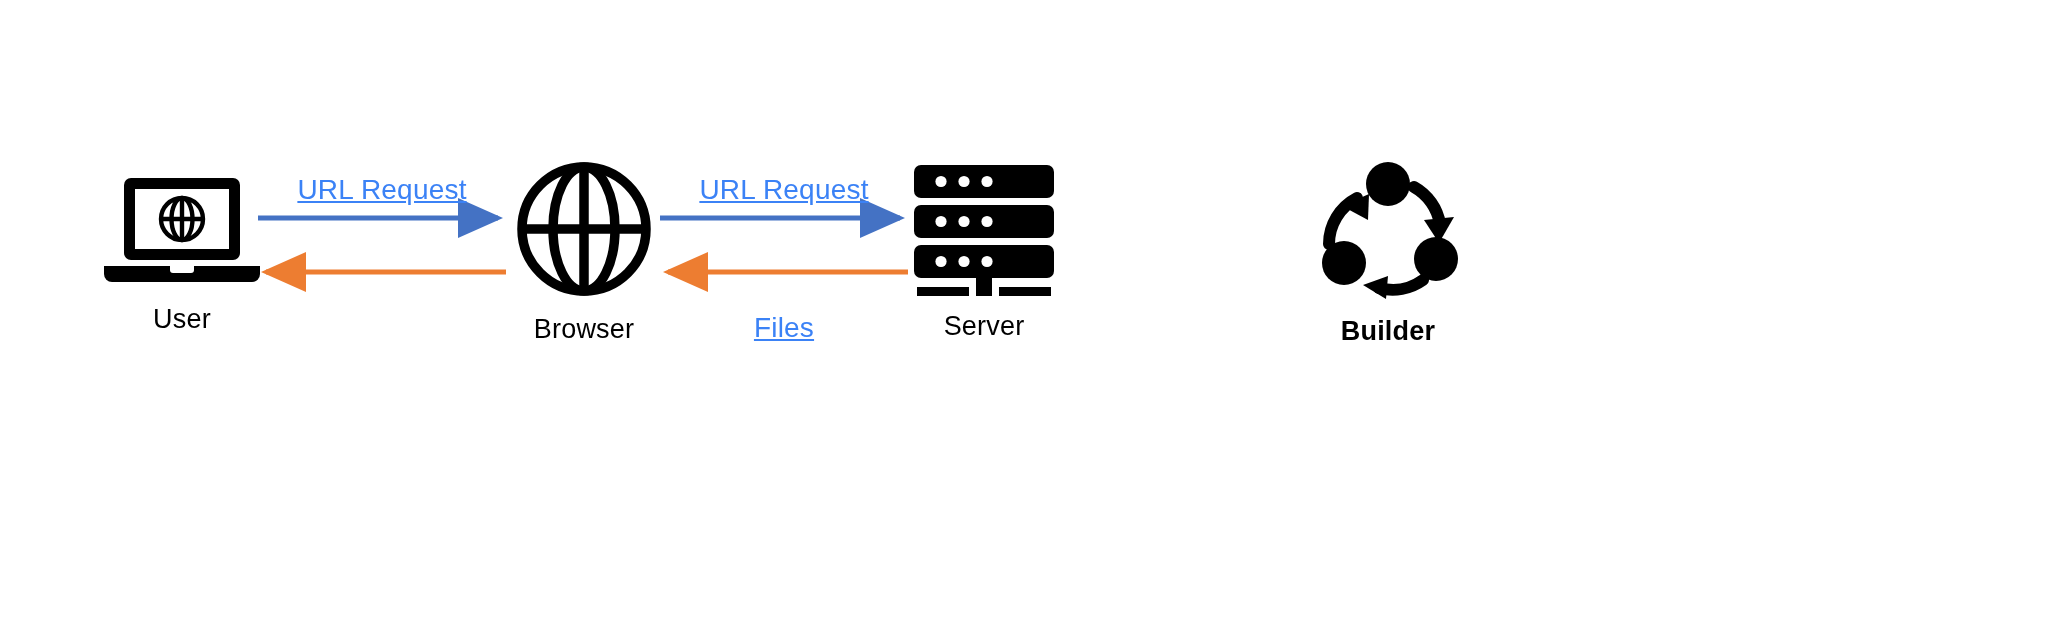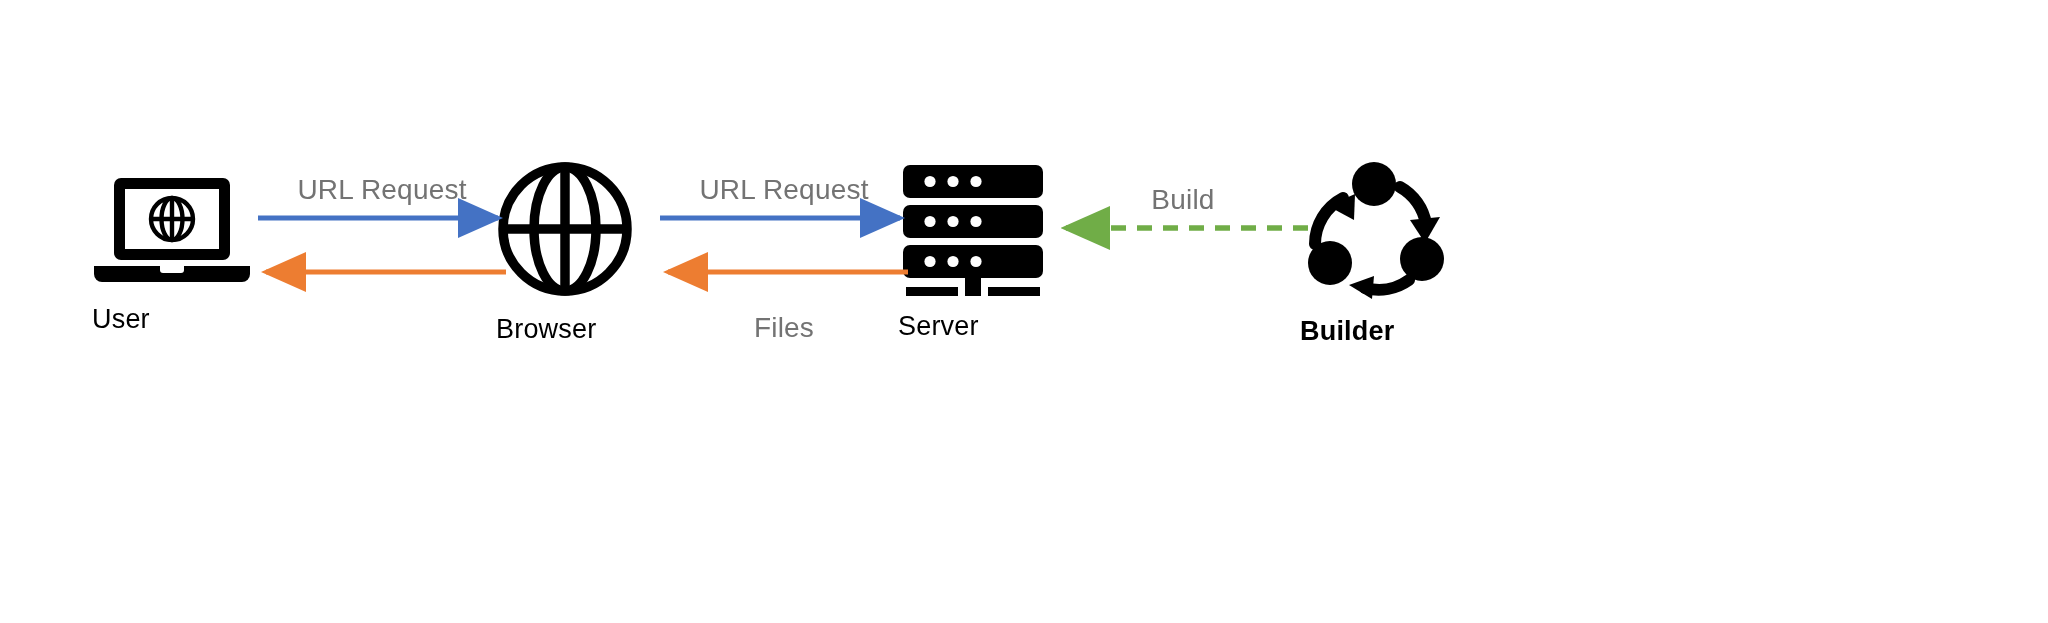--- a/index.html
+++ b/index.html
@@ -15,46 +15,47 @@
     position: relative;
     width: 2048px;
     height: 623px;
     background: #ffffff;
     overflow: hidden;
   }
   .node {
     position: absolute;
     display: flex;
     flex-direction: column;
-    align-items: flex-start;
+    align-items: center;
   }
   .node-icon {
     display: block;
   }
   .node-label {
     margin-top: 18px;
     font-family: "Liberation Sans", sans-serif;
     font-size: 27px;
     color: #000000;
     line-height: 1;
     white-space: nowrap;
     letter-spacing: 0.2px;
   }
   .flow {
     position: absolute;
   }
   .flow-label {
     position: absolute;
     font-family: "Liberation Sans", sans-serif;
     font-size: 28px;
-    color: #737373;
+    color: #3b82f6;
     line-height: 1;
     white-space: nowrap;
     text-align: center;
     letter-spacing: 0.2px;
+    text-decoration: underline;
   }
   .arrow-svg {
     display: block;
     overflow: visible;
   }
   
   #node-user     { left: 92px;   top: 176px; width: 180px; }
   #node-browser  { left: 496px;  top: 160px; width: 176px; }
   #node-server   { left: 898px;  top: 163px; width: 172px; }
   #node-builder  { left: 1300px; top: 160px; width: 176px; font-weight: bold; }
@@ -189,25 +190,14 @@
         <marker id="ah-orange-2" markerWidth="9" markerHeight="8" refX="8" refY="4" orient="auto">
           <path d="M0,0 L9,4 L0,8 Z" fill="#ED7D31"></path>
         </marker>
       </defs>
       <line x1="0" y1="42" x2="240" y2="42" stroke="#4472C4" stroke-width="5" marker-end="url(#ah-blue-2)"></line>
       <line x1="248" y1="96" x2="8" y2="96" stroke="#ED7D31" stroke-width="5" marker-end="url(#ah-orange-2)"></line>
     </svg>
     <div class="flow-label" style="left:0; top:104px; width:248px;margin-top:34px;">Files</div>
   </div>
 
-  <div class="flow" id="flow-server-builder">
-    <div class="flow-label" style="left:0; top:0; width:250px;">Build</div>
-    <svg width="250" height="80" class="arrow-svg">
-      <defs>
-        <marker id="ah-green" markerWidth="9" markerHeight="8" refX="8" refY="4" orient="auto">
-          <path d="M0,0 L9,4 L0,8 Z" fill="#70AD47"></path>
-        </marker>
-      </defs>
-      <line x1="250" y1="42" x2="8" y2="42" stroke="#70AD47" stroke-width="5.5" stroke-dasharray="15 11" marker-end="url(#ah-green)"></line>
-    </svg>
-  </div>
 
 </div>
 
 </body></html>

